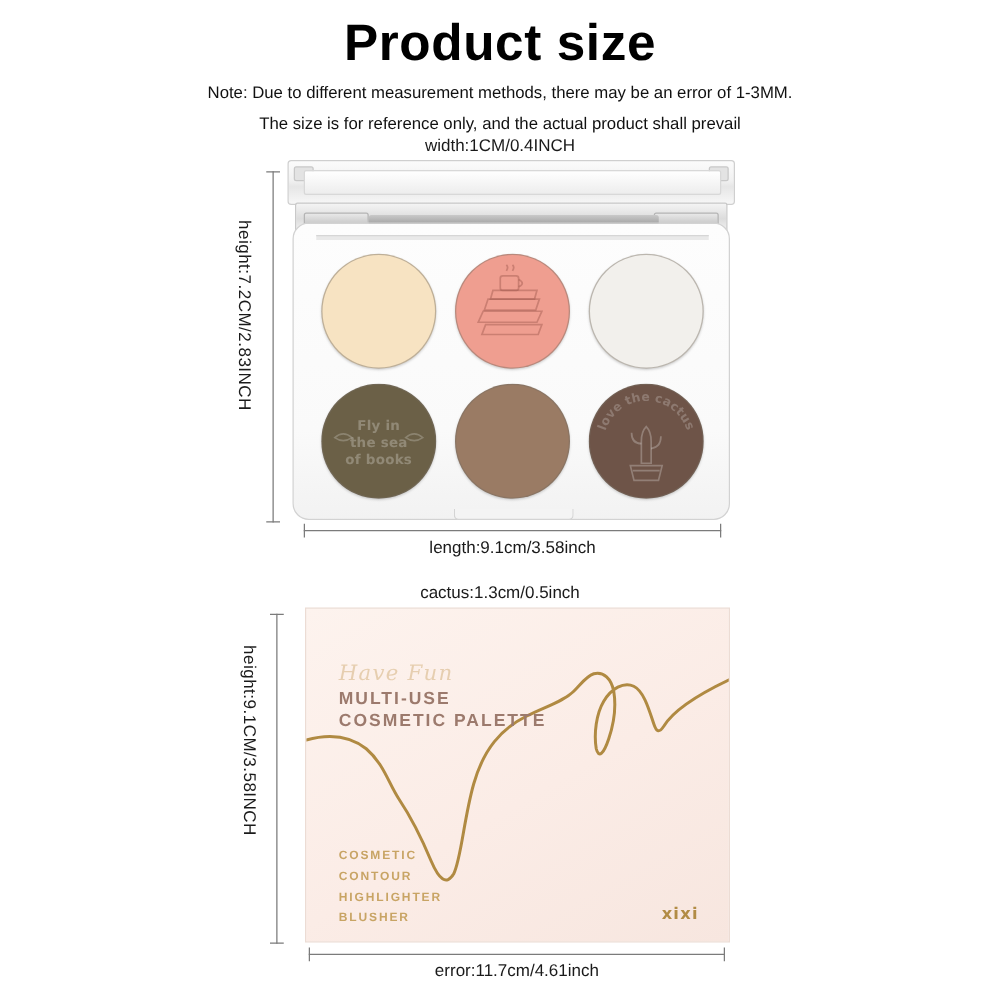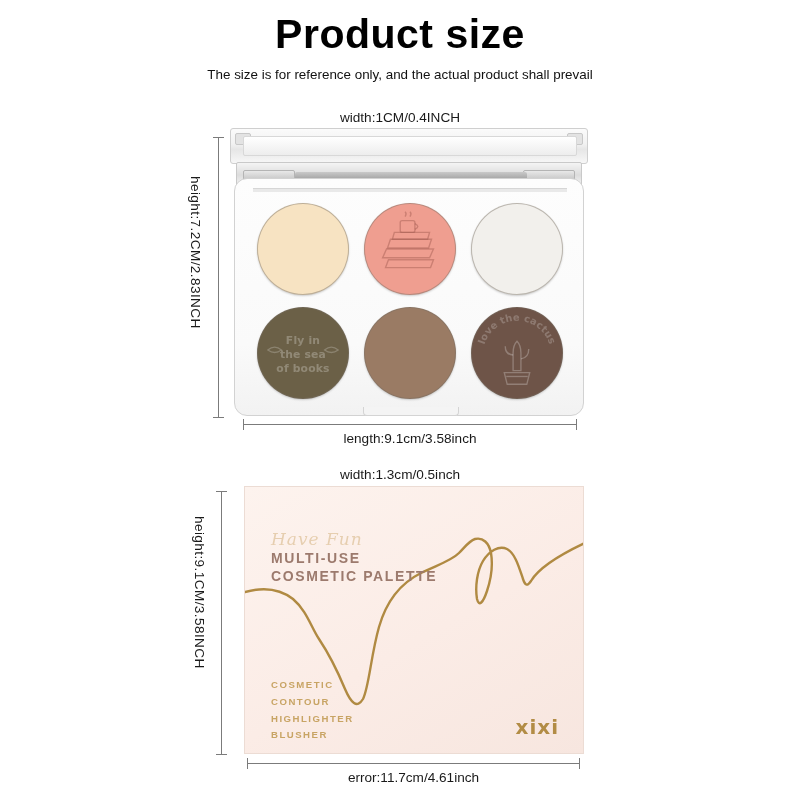--- a/index.html
+++ b/index.html
@@ -159,30 +159,31 @@
     font-size: 14px; font-weight: bold; letter-spacing: 1.6px;
     line-height: 1.32; color: #9c7a6d;
   }
   .box-list {
     position: absolute; left: 26px; top: 190px;
     font-size: 9.6px; font-weight: bold; letter-spacing: 1.5px;
     line-height: 1.75; color: #c8a464;
   }
   .box-brand {
     position: absolute; right: 24px; bottom: 14px;
-    font-size: 20px; font-weight: bold; letter-spacing: 1px;
+    font-size: 13px; font-weight: bold; letter-spacing: 1px;
     color: #b28c45; font-family: "DejaVu Sans", sans-serif;
   }
   .box-swoosh { position: absolute; left: 0; top: 0; width: 340px; height: 268px; }
 </style>
 </head>
 <body>
 
 <div class="header">
   <div class="title">Product size</div>
+  <div class="note">Note: Due to different measurement methods, there may be an error of 1-3MM.</div>
   <div class="note second">The size is for reference only, and the actual product shall prevail</div>
 </div>
 
 <div class="p1-width-label">
   <span class="dim-label">width:1CM/0.4INCH</span>
 </div>
 
 <div class="vline p1-vline"></div>
 <div class="p1-vlabel">
   <span class="dim-label vertical">height:7.2CM/2.83INCH</span>
@@ -259,21 +260,21 @@
     <div class="tray-notch"></div>
   </div>
 </div>
 
 <div class="hline p1-hline"></div>
 <div class="p1-hlabel">
   <span class="dim-label">length:9.1cm/3.58inch</span>
 </div>
 
 <div class="p2-width-label">
-  <span class="dim-label">width:1.3cm/0.5inch</span>
+  <span class="dim-label">cactus:1.3cm/0.5inch</span>
 </div>
 
 <div class="vline p2-vline"></div>
 <div class="p2-vlabel">
   <span class="dim-label vertical">height:9.1CM/3.58INCH</span>
 </div>
 
 <div class="box">
   <svg class="box-swoosh" viewBox="0 0 340 268">
     <path d="M0 105 C18 100 34 101 48 112 C62 124 66 140 74 152

